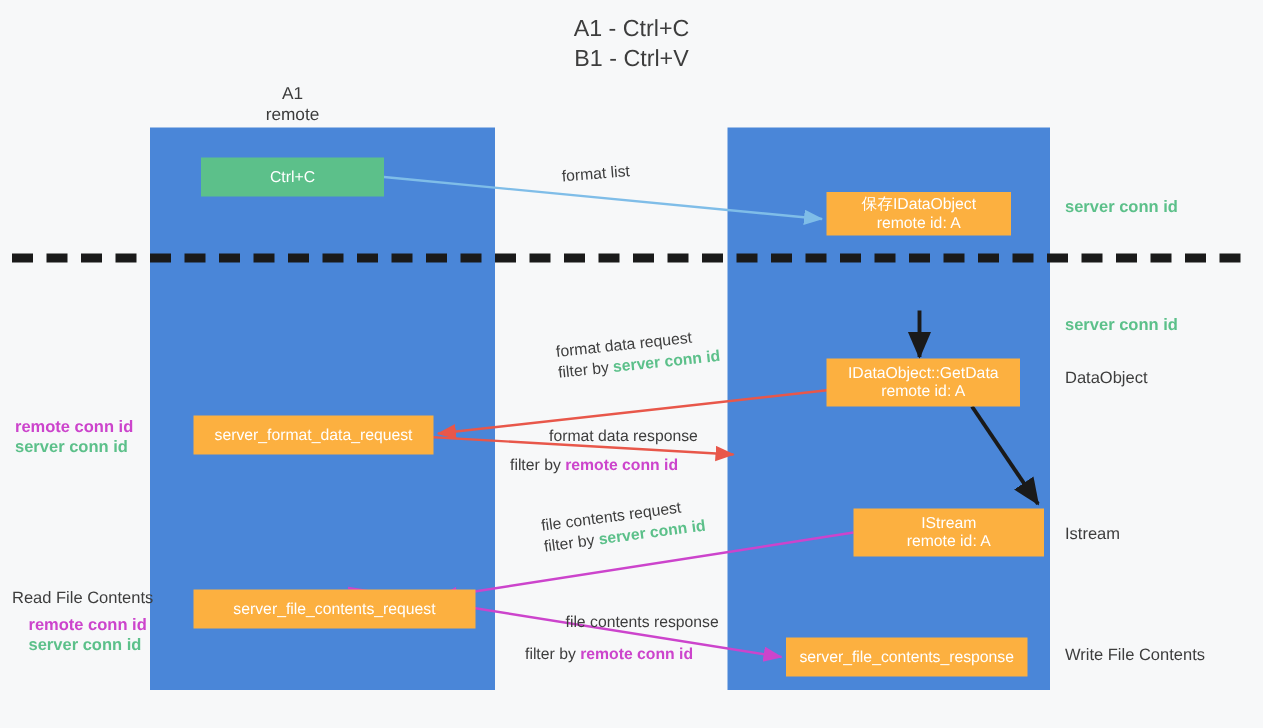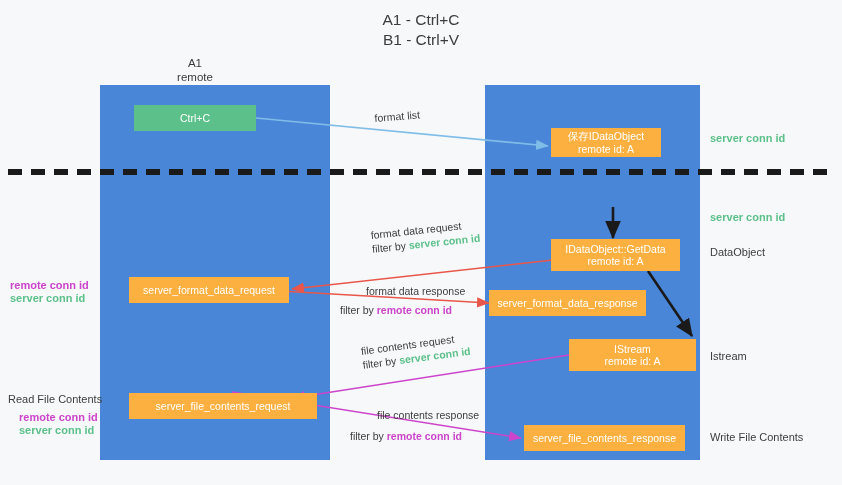--- a/index.html
+++ b/index.html
@@ -114,39 +114,36 @@
   </div>
 
   <div class="box orange" style="left:129px;top:277px;width:160px;height:25px;">
     <span class="ln">server_format_data_request</span>
   </div>
 
   <div class="box orange" style="left:129px;top:393px;width:188px;height:25px;">
     <span class="ln">server_file_contents_request</span>
   </div>
 
-  <div class="box orange" style="left:551px;top:128px;width:110px;height:29px;">
+  <div class="box orange" style="left:551px;top:128px;width:123px;height:29px;">
     <span class="ln">保存IDataObject</span>
     <span class="ln">remote id: A</span>
   </div>
 
 
   <div class="box orange" style="left:551px;top:239px;width:129px;height:32px;">
     <span class="ln">IDataObject::GetData</span>
     <span class="ln">remote id: A</span>
   </div>
 
   <div class="box orange" style="left:569px;top:339px;width:127px;height:32px;">
     <span class="ln">IStream</span>
     <span class="ln">remote id: A</span>
   </div>
 
-  <div class="box orange" style="left:489px;top:290px;width:157px;height:25px;">
-    <span class="ln">server_format_data_response</span>
-  </div>
 
   <div class="box orange" style="left:524px;top:425px;width:161px;height:25px;">
     <span class="ln">server_file_contents_response</span>
   </div>
 
   <div class="alabel" style="left:374px;top:111px;transform:rotate(-4.5deg);transform-origin:left top;">
     <span>format list</span>
   </div>
 
   <div class="alabel" style="left:370px;top:228px;transform:rotate(-6deg);transform-origin:left top;">

